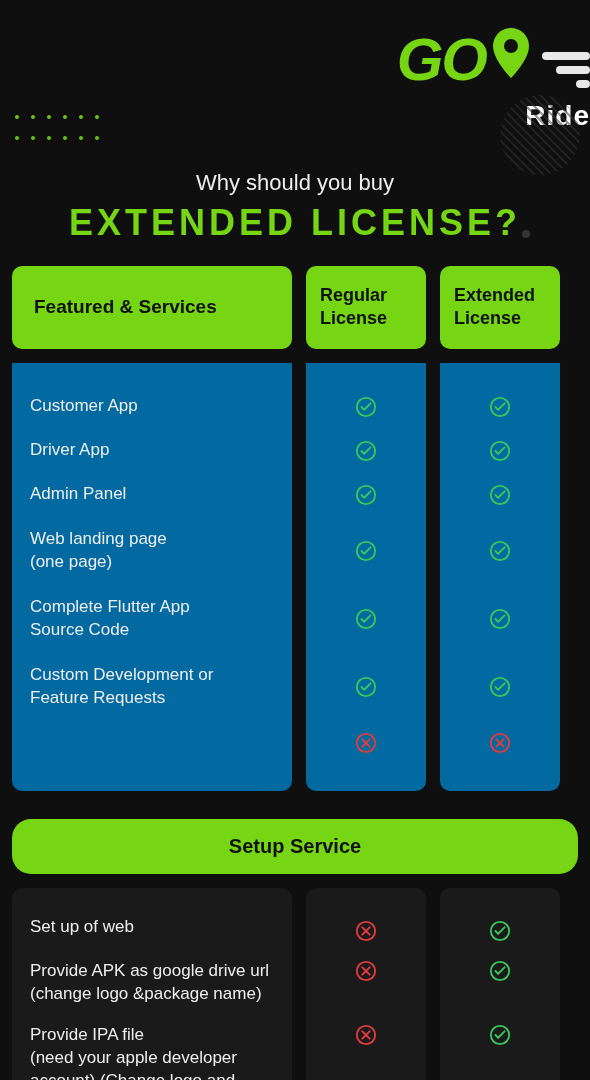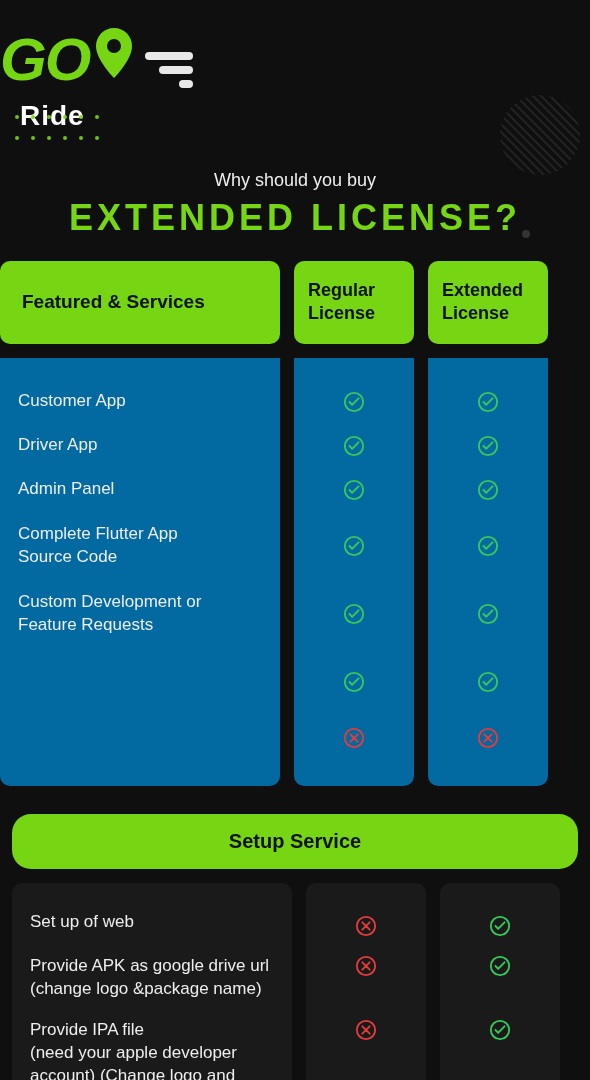--- a/index.html
+++ b/index.html
@@ -38,21 +38,21 @@
   }
   .bg-dot-sm {
     position: absolute;
     width: 8px; height: 8px;
     border-radius: 50%;
     background: #333;
     right: 60px;
     top: 230px;
   }
   .logo-wrap {
-    text-align: left;
+    text-align: right;
     padding-top: 25px;
   }
   .logo {
     display: inline-flex;
     align-items: baseline;
     gap: 4px;
   }
   .logo-g {
     font-size: 60px;
     font-weight: 800;
@@ -89,36 +89,36 @@
     font-weight: 600;
     margin-top: -8px;
     letter-spacing: 1px;
     margin-left: 20px;
   }
   .headline {
     text-align: center;
     margin-top: 38px;
   }
   .headline-top {
-    font-size: 18px;
+    font-size: 22px;
     color: #eee;
     font-weight: 400;
   }
   .headline-main {
     font-size: 36px;
     font-weight: 800;
     color: #76d614;
     letter-spacing: 4px;
     margin-top: 6px;
   }
   .grid {
     display: grid;
     grid-template-columns: 280px 120px 120px;
     gap: 14px;
-    padding: 0 0;
+    padding: 0 12px;
     margin-top: 22px;
   }
   .col-head {
     background: #76d614;
     color: #111;
     border-radius: 10px;
     padding: 18px 14px;
     font-weight: 700;
     font-size: 18px;
     line-height: 1.3;
@@ -249,20 +249,22 @@
 
 <div class="grid">
   <div class="col-head features">Featured &amp; Services</div>
   <div class="col-head">Regular License</div>
   <div class="col-head">Extended License</div>
 
   <div class="col-body" id="feat-col">
       <div class="feat-row" style="white-space: pre-line;">Customer App</div>
       <div class="feat-row" style="white-space: pre-line;">Driver App</div>
       <div class="feat-row" style="white-space: pre-line;">Admin Panel</div>
+      <div class="feat-row tall" style="white-space: pre-line;">Web landing page
+(one page)</div>
       <div class="feat-row tall" style="white-space: pre-line;">Complete Flutter App
 Source Code</div>
       <div class="feat-row tall" style="white-space: pre-line;">Custom Development or
 Feature Requests</div>
     </div>
   <div class="col-body center" id="reg-col">
       <div class="icon-row">
         <span class="chk">
           <svg viewBox="0 0 24 24">
             <circle cx="12" cy="12" r="10" fill="none" stroke="#37c85b" stroke-width="2"></circle>

